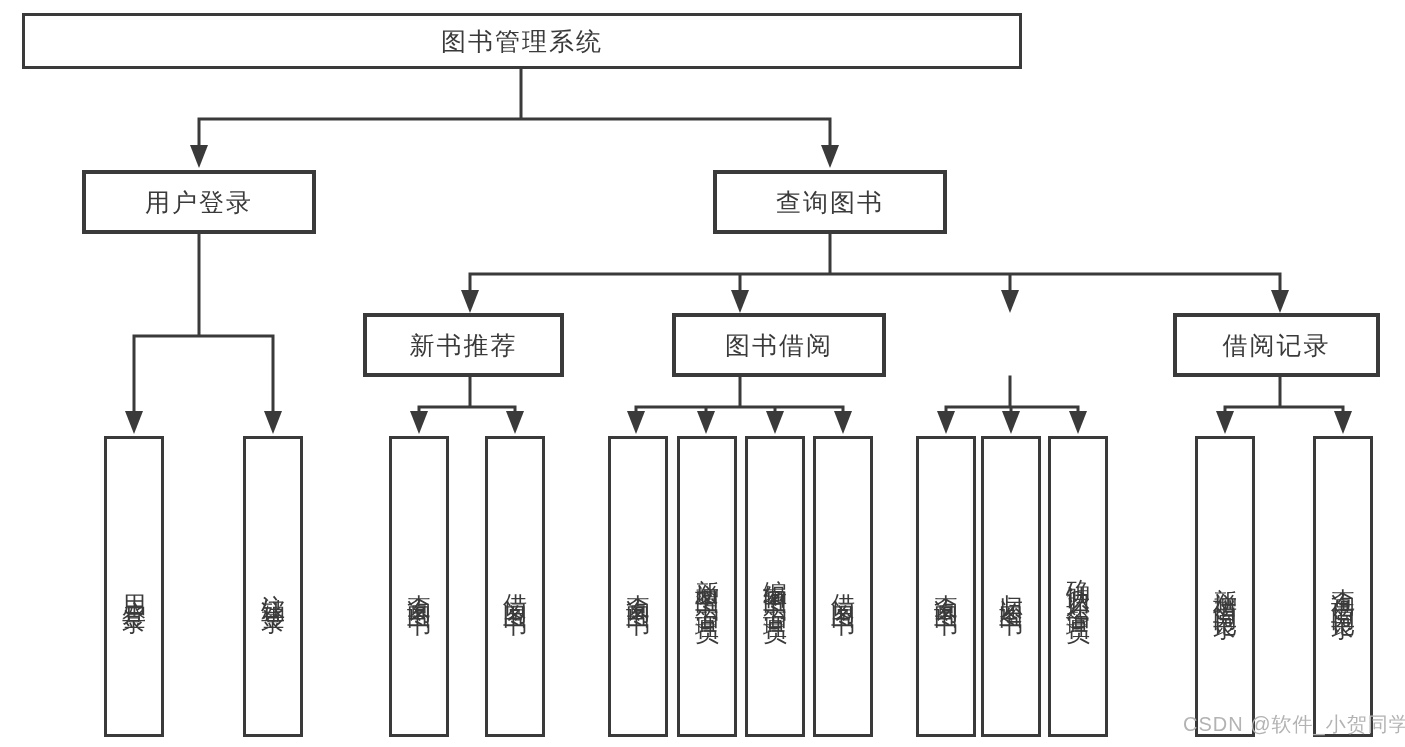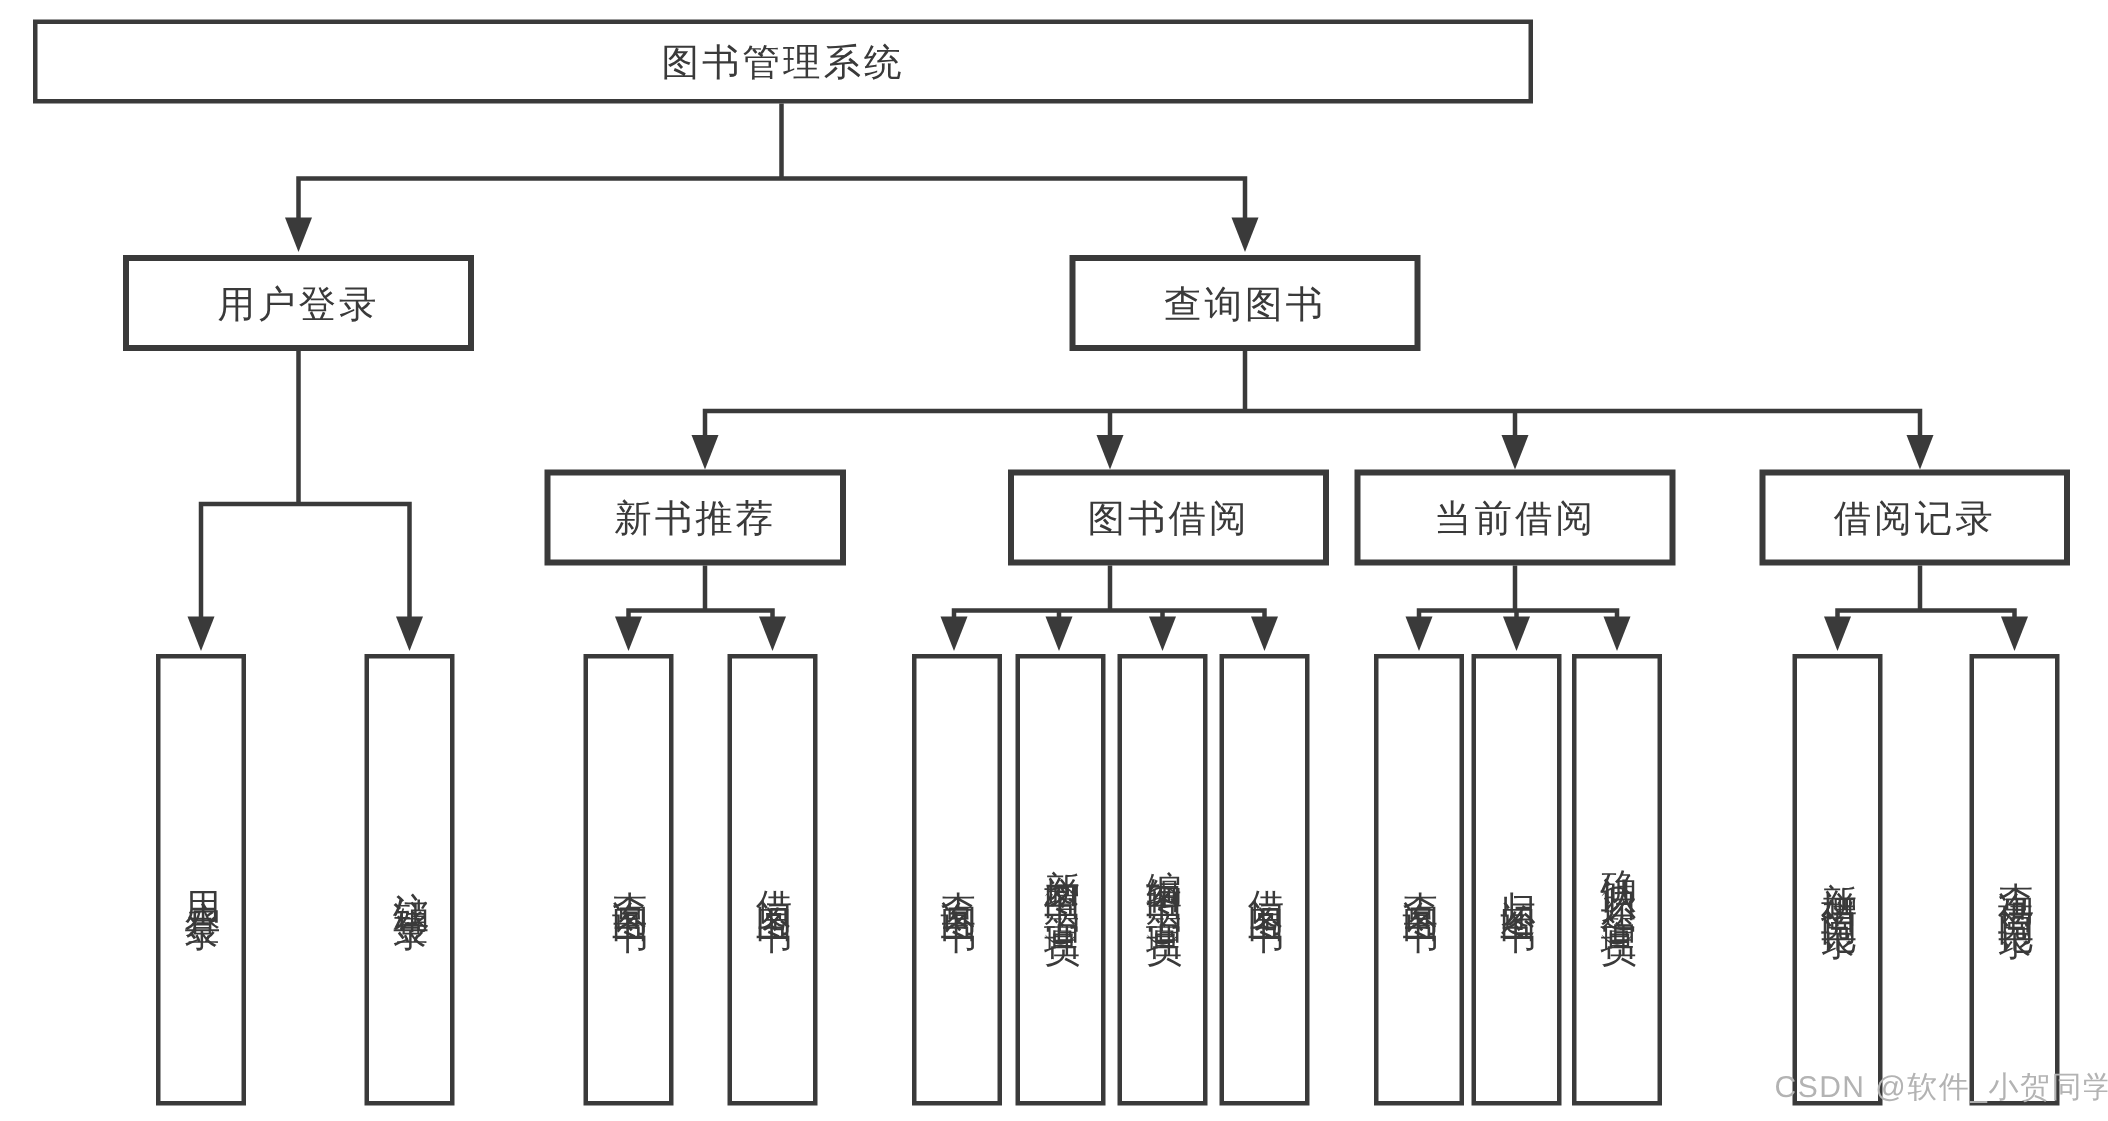--- a/index.html
+++ b/index.html
@@ -134,21 +134,20 @@
     </g>
   </svg>
 
   <div class="node root" style="left:22px;top:13px;width:1000px;height:56px;">图书管理系统</div>
 
   <div class="node lvl2" style="left:82px;top:170px;width:234px;height:64px;">用户登录</div>
   <div class="node lvl2" style="left:713px;top:170px;width:234px;height:64px;">查询图书</div>
 
   <div class="node lvl3" style="left:363px;top:313px;width:201px;height:64px;">新书推荐</div>
   <div class="node lvl3" style="left:633px;top:313px;width:214px;height:64px;margin-left:39px;">图书借阅</div>
-  <div class="node lvl3" style="left:903px;top:313px;width:214px;height:64px;">当前借阅</div>
   <div class="node lvl3" style="left:1173px;top:313px;width:207px;height:64px;">借阅记录</div>
 
   <div class="leaf" style="left:104px;">用户登录</div>
   <div class="leaf" style="left:243px;">注销登录</div>
   <div class="leaf" style="left:389px;">查询图书</div>
   <div class="leaf" style="left:485px;">借阅图书</div>
   <div class="leaf" style="left:608px;">查询图书</div>
   <div class="leaf" style="left:677px;">新增图书（管理员）</div>
   <div class="leaf" style="left:745px;">编辑图书（管理员）</div>
   <div class="leaf" style="left:813px;">借阅图书</div>

